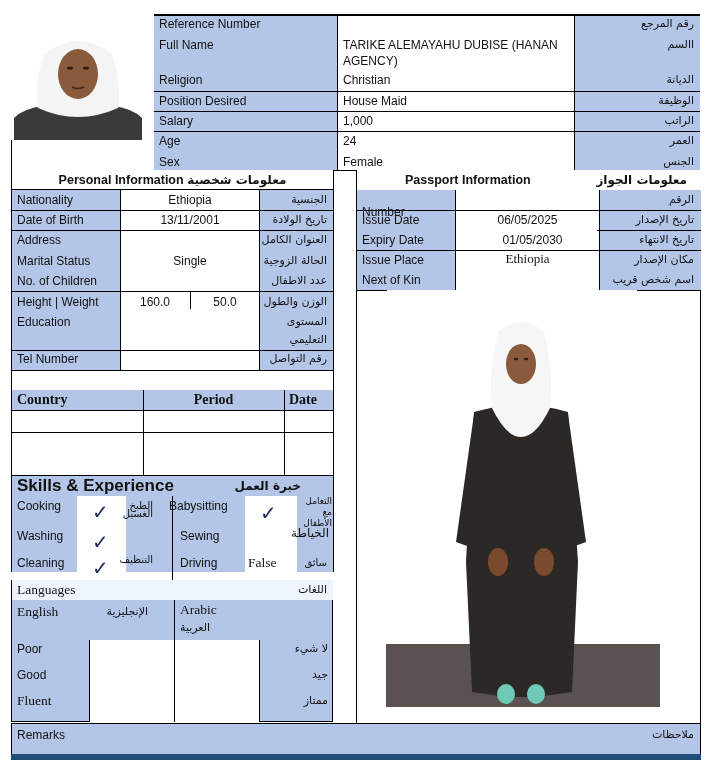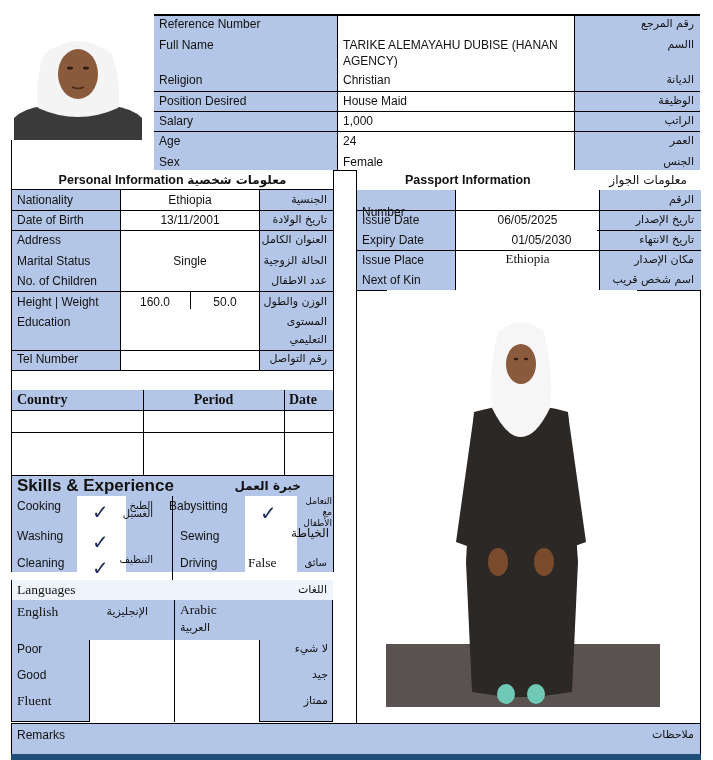--- a/index.html
+++ b/index.html
@@ -200,41 +200,41 @@
   <span class="row-text ar" style="right:6px; top:61px;">لا شيء</span>
   <span class="row-text" style="left:5px; top:87px;">Good</span>
   <span class="row-text ar" style="right:6px; top:87px;">جيد</span>
   <span class="row-text serif" style="left:5px; top:113px; font-size:13.5px;">Fluent</span>
   <span class="row-text ar" style="right:6px; top:113px;">ممتاز</span>
 </div>
 
 <div class="abs" style="left:356px; top:170px; width:345px; height:553px; border-right:1px solid #000; border-left:1px solid #000;">
   <div class="abs white" style="left:0; top:0; width:344px; height:20px; font-weight:bold; line-height:20px; font-size:12.5px;">
     <span class="abs" style="left:48px;">Passport Information</span>
-    <span class="abs ar" style="right:14px; font-weight:normal; font-size:12px;">معلومات الجواز</span>
+    <span class="abs ar" style="right:14px; font-weight:bold; font-size:12px;">معلومات الجواز</span>
   </div>
   <div class="abs blue" style="left:0; top:20px; width:98px; height:100px;"></div>
   <div class="abs white bl br" style="left:98px; top:20px; width:145px; height:100px;"></div>
   <div class="abs blue" style="left:243px; top:20px; width:101px; height:100px;"></div>
 
   <div class="abs" style="left:0; top:40px; width:344px; border-top:1px solid #000;"></div>
   <div class="abs" style="left:0; top:80px; width:344px; border-top:1px solid #000;"></div>
   <div class="abs" style="left:240px; top:60px; width:104px; border-top:1px solid #000;"></div>
   <div class="abs" style="left:0; top:120px; width:30px; border-top:1px solid #000;"></div>
   <div class="abs" style="left:280px; top:120px; width:64px; border-top:1px solid #000;"></div>
 
   <span class="row-text" style="left:5px; top:34px;">Number</span>
   <span class="row-text ar" style="right:6px; top:22px;">الرقم</span>
 
   <span class="row-text" style="left:5px; top:42px;">Issue Date</span>
   <span class="row-text" style="left:98px; width:145px; text-align:center; top:42px;">06/05/2025</span>
   <span class="row-text ar" style="right:6px; top:42px;">تاريخ الإصدار</span>
 
   <span class="row-text" style="left:5px; top:62px;">Expiry Date</span>
-  <span class="row-text" style="left:107px; width:155px; text-align:center; top:62px;">01/05/2030</span>
+  <span class="row-text" style="left:98px; width:155px; text-align:center; top:62px;">01/05/2030</span>
   <span class="row-text ar" style="right:6px; top:62px;">تاريخ الانتهاء</span>
 
   <span class="row-text" style="left:5px; top:82px;">Issue Place</span>
   <span class="row-text serif" style="left:98px; width:145px; text-align:center; top:81px; font-size:13px;">Ethiopia</span>
   <span class="row-text ar" style="right:6px; top:82px;">مكان الإصدار</span>
 
   <span class="row-text" style="left:5px; top:102px;">Next of Kin</span>
   <span class="row-text" style="left:98px; width:145px; text-align:center; top:102px;"></span>
   <span class="row-text ar" style="right:6px; top:102px;">اسم شخص قريب</span>
 </div>

